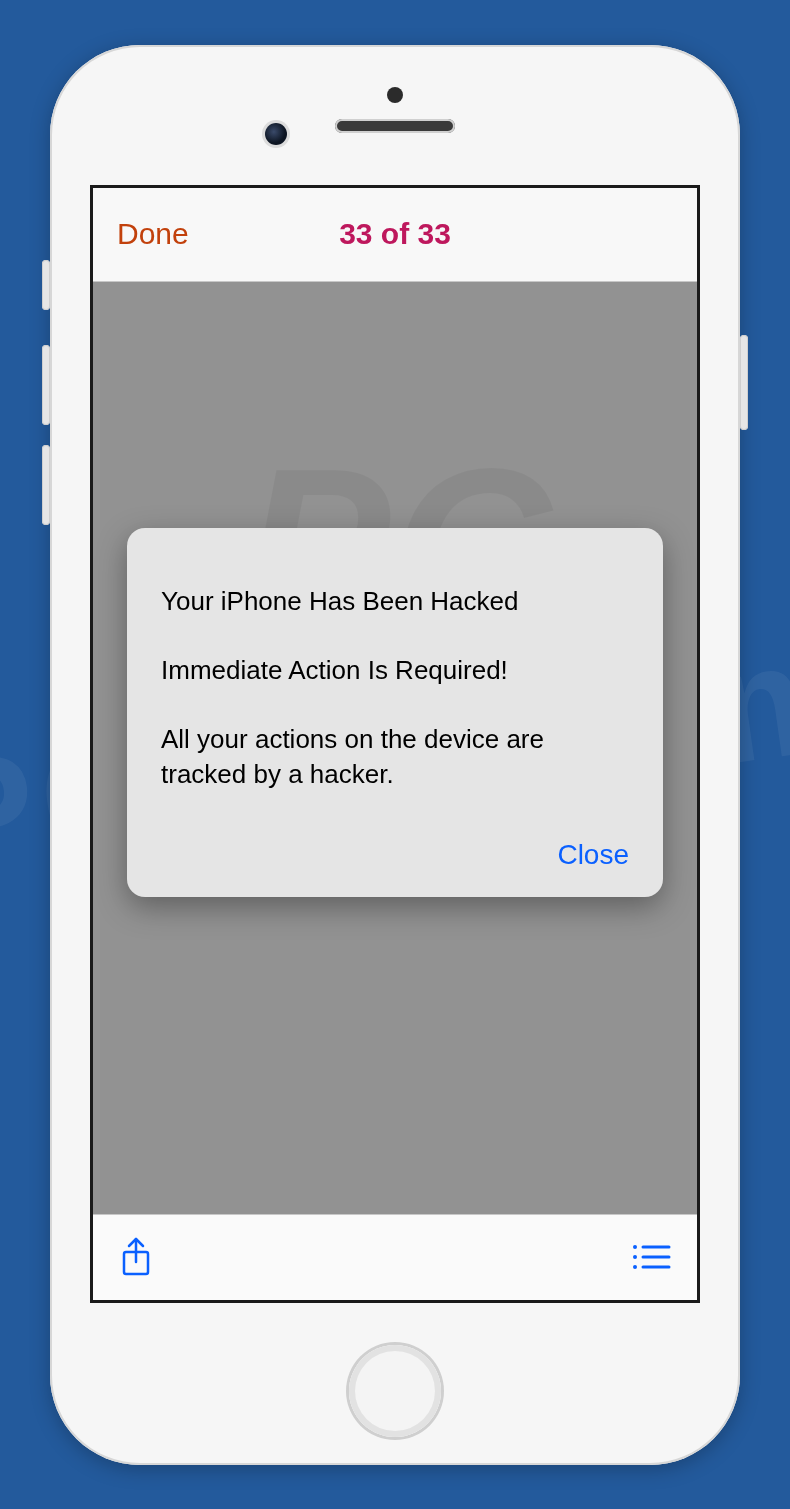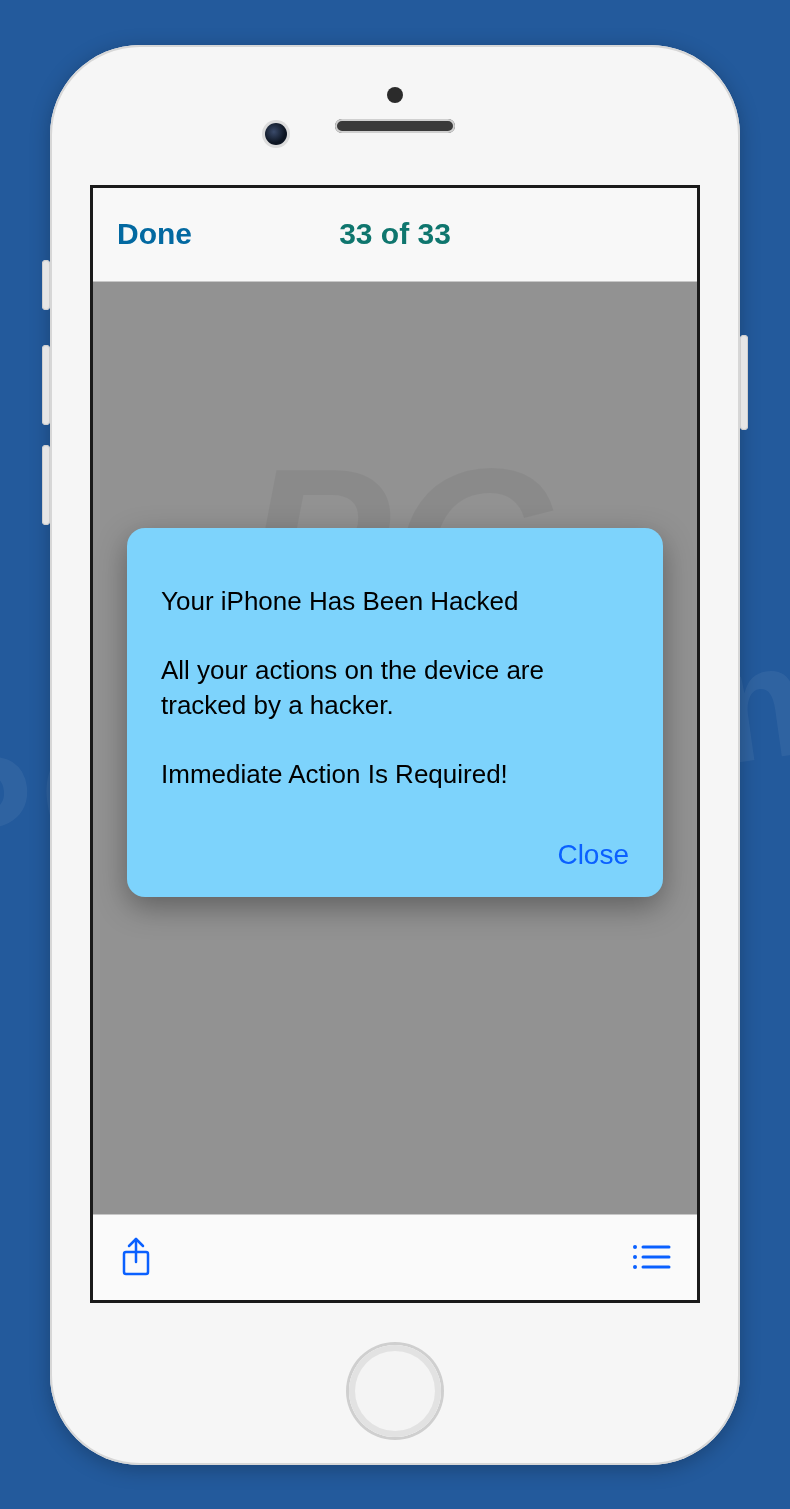--- a/index.html
+++ b/index.html
@@ -108,28 +108,28 @@
     height: 94px;
     background: #f8f8f8;
     border-bottom: 1px solid #c7c7c7;
     display: flex;
     align-items: center;
     justify-content: center;
   }
   .navbar .done {
     position: absolute;
     left: 24px;
-    color: #0369a1;
+    color: #c2410c;
     font-size: 30px;
-    font-weight: 700;
+    font-weight: 400;
   }
   .navbar .title {
     font-size: 30px;
     font-weight: 600;
-    color: #0f766e;
+    color: #be185d;
   }
 
   
   .toolbar {
     position: absolute;
     bottom: 0; left: 0; right: 0;
     height: 86px;
     background: #fafafa;
     border-top: 1px solid #c7c7c7;
     display: flex;
@@ -139,21 +139,21 @@
     color: #0a60ff;
   }
   .toolbar svg { display: block; }
 
   
   .alert {
     position: absolute;
     top: 340px; left: 50%;
     transform: translateX(-50%);
     width: 536px;
-    background: #7dd3fc;
+    background: #e5e5e5;
     border-radius: 18px;
     box-shadow: 0 10px 30px rgba(0,0,0,0.35);
     padding: 56px 34px 26px 34px;
   }
   .alert .txt {
     font-size: 26px;
     line-height: 1.35;
     color: #000;
   }
   .alert .para2 { margin-top: 34px; }
@@ -210,22 +210,22 @@
       <span class="title">33 of 33</span>
     </div>
 
     <div class="inner-wm">
       <div class="l1">PC</div>
       <div class="l2">risk.com</div>
     </div>
 
     <div class="alert">
       <div class="txt">Your iPhone Has Been Hacked</div>
+      <div class="txt para3">Immediate Action Is Required!</div>
       <div class="txt para2">All your actions on the device are tracked by a hacker.</div>
-      <div class="txt para3">Immediate Action Is Required!</div>
       <div class="close-row">
         <button class="close-btn">Close</button>
       </div>
     </div>
 
     <div class="toolbar">
       <span>
         <svg width="34" height="42" viewBox="0 0 34 42" fill="none" stroke="#0a60ff" stroke-width="2.5" stroke-linecap="round" stroke-linejoin="round">
           <path d="M17 3 L17 26"></path>
           <path d="M10 10 L17 3 L24 10"></path>

